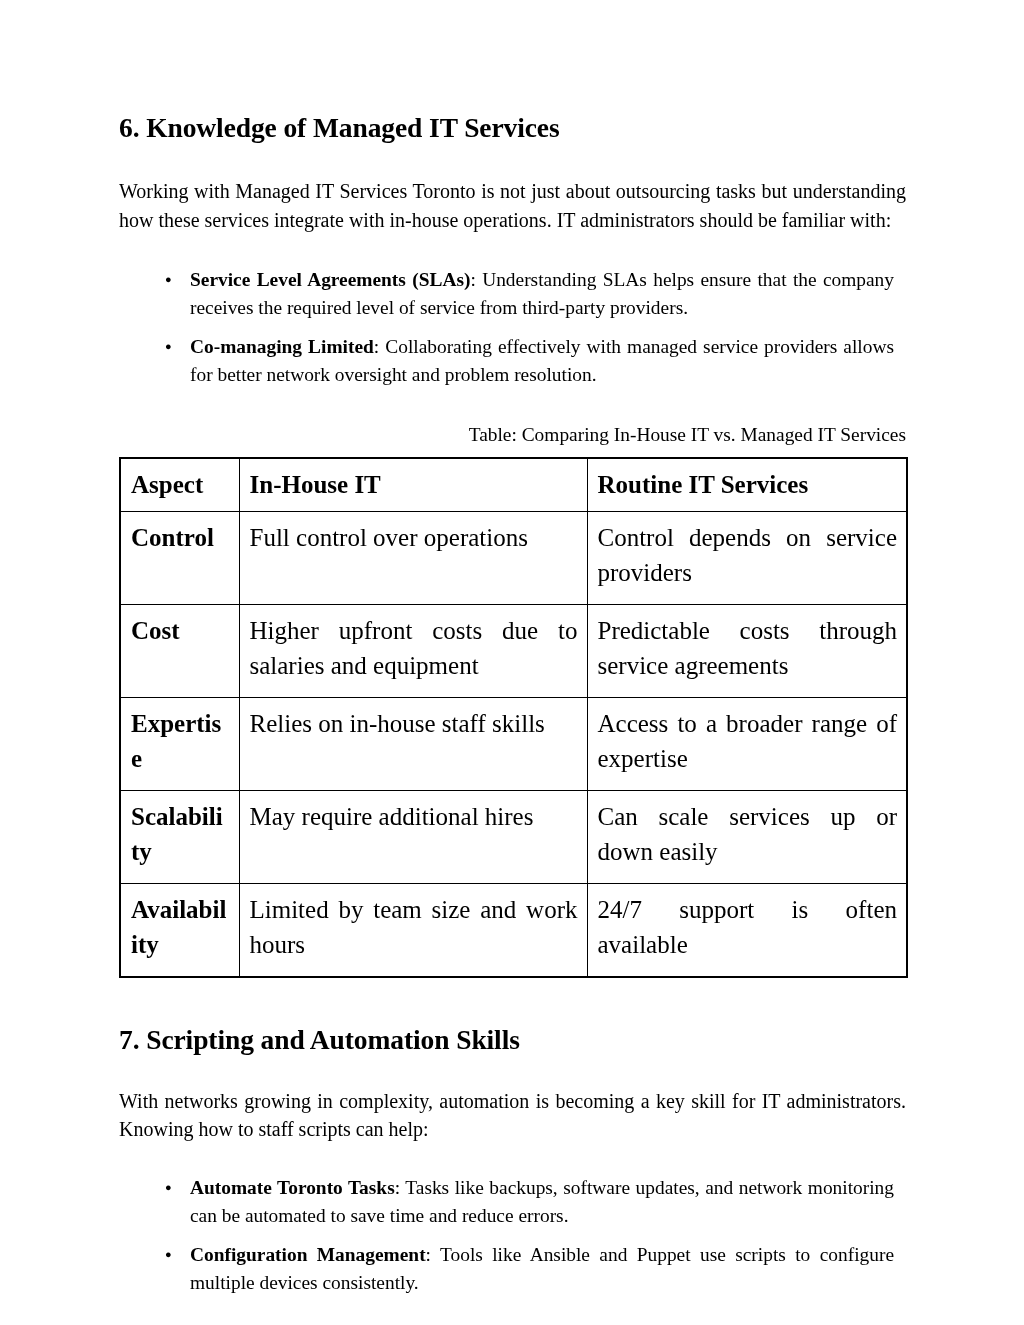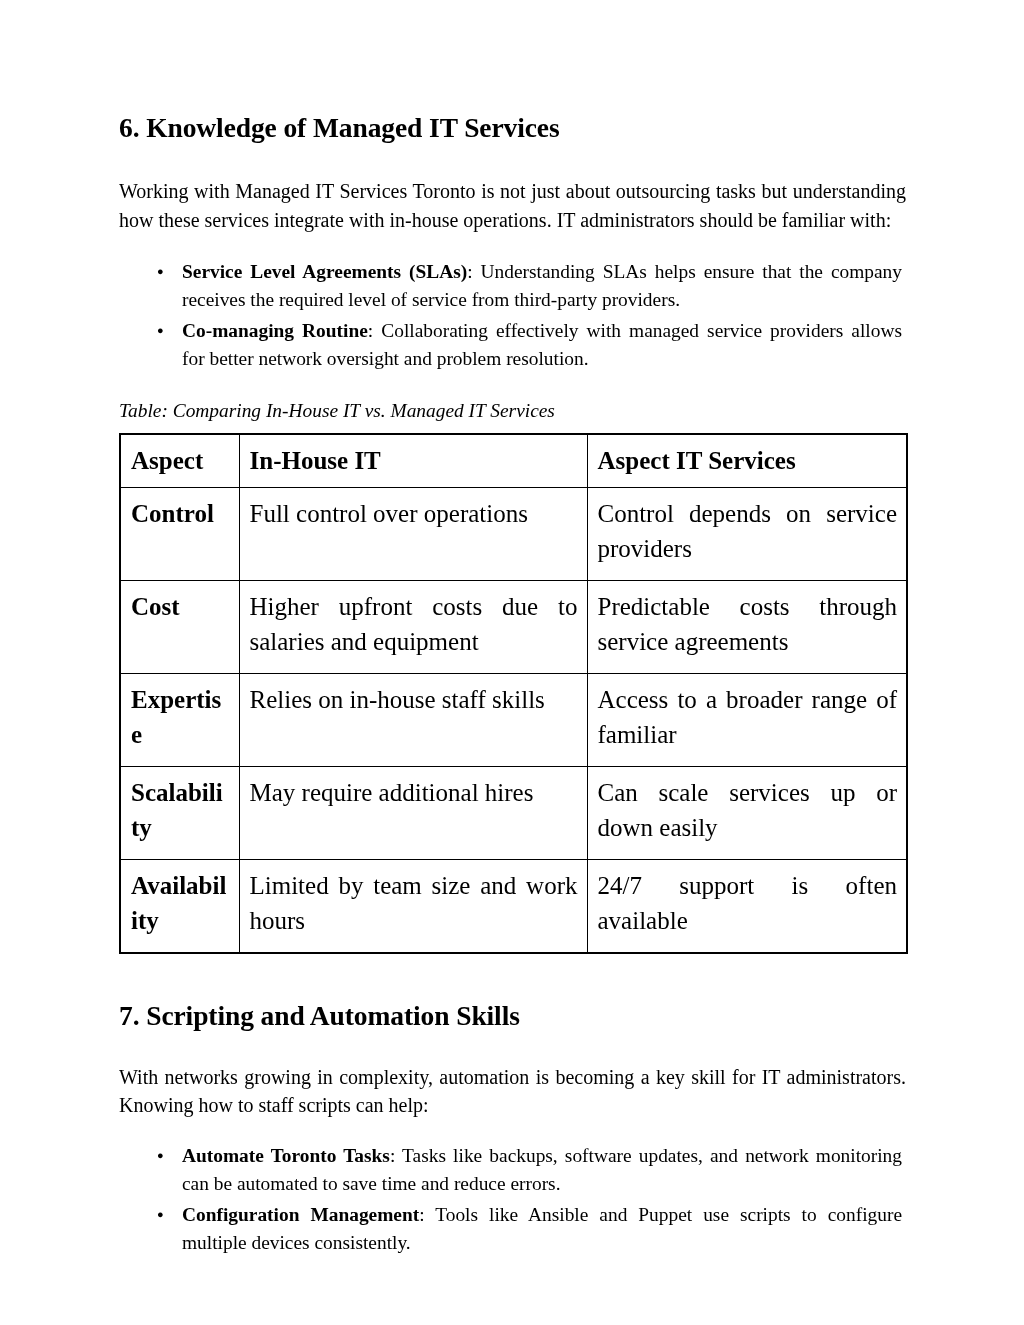--- a/index.html
+++ b/index.html
@@ -53,40 +53,39 @@
     margin: 0;
     padding: 0;
   }
   ul.bullets li {
     position: relative;
     font-size: 19.4px;
     line-height: 1.42;
     text-align: justify;
     text-justify: inter-word;
     padding-left: 59px;
-    margin: 4px;
+    margin: 12px;
   }
   ul.bullets li::before {
     content: "\25CF";
     position: absolute;
     left: 34px;
     top: 0;
     font-size: 11px;
     line-height: 2.5;
   }
   .lead {
     font-weight: bold;
   }
 
   p.table-caption {
     font-size: 19.4px;
-    font-style: italic;
     line-height: 1.4;
     margin: 0;
-    text-align: left;
+    text-align: right;
   }
 
   table.compare {
     border-collapse: collapse;
     width: 787px;
     table-layout: fixed;
     border: 2.2px solid #000;
   }
   table.compare td, table.compare th {
     border: 1.2px solid #000;
@@ -135,58 +134,58 @@
 
     <p class="body-text">Working with Managed IT Services Toronto is not just about outsourcing tasks but understanding how these services integrate with in-house operations. IT administrators should be familiar with:</p>
 
     <div class="sp-p-to-ul"></div>
 
     <ul class="bullets">
       <li>
         <span class="lead">Service Level Agreements (SLAs)</span><span>: Understanding SLAs helps ensure that the company receives the required level of service from third-party providers.</span>
       </li>
       <li>
-        <span class="lead">Co-managing Routine</span><span>: Collaborating effectively with managed service providers allows for better network oversight and problem resolution.</span>
+        <span class="lead">Co-managing Limited</span><span>: Collaborating effectively with managed service providers allows for better network oversight and problem resolution.</span>
       </li>
     </ul>
 
     <div class="sp-ul-to-cap"></div>
 
     <p class="table-caption">Table: Comparing In-House IT vs. Managed IT Services</p>
 
     <div class="sp-cap-to-table"></div>
 
     <table class="compare">
       <colgroup>
         <col class="c1">
           <col class="c2">
           <col class="c3">
       </colgroup>
       <thead>
         <tr class="row-head">
           <th class="cell-aspect">Aspect</th>
           <th>In-House IT</th>
-          <th>Aspect IT Services</th>
+          <th>Routine IT Services</th>
         </tr>
       </thead>
       <tbody>
         <tr class="row-tall">
           <td class="cell-aspect">Control</td>
           <td>Full control over operations</td>
           <td>Control depends on service providers</td>
         </tr>
         <tr class="row-tall">
           <td class="cell-aspect">Cost</td>
           <td>Higher upfront costs due to salaries and equipment</td>
           <td>Predictable costs through service agreements</td>
         </tr>
         <tr class="row-tall">
           <td class="cell-aspect">Expertise</td>
           <td>Relies on in-house staff skills</td>
-          <td>Access to a broader range of familiar</td>
+          <td>Access to a broader range of expertise</td>
         </tr>
         <tr class="row-tall">
           <td class="cell-aspect">Scalability</td>
           <td>May require additional hires</td>
           <td>Can scale services up or down easily</td>
         </tr>
         <tr class="row-tall">
           <td class="cell-aspect">Availability</td>
           <td>Limited by team size and work hours</td>
           <td>24/7 support is often available</td>

